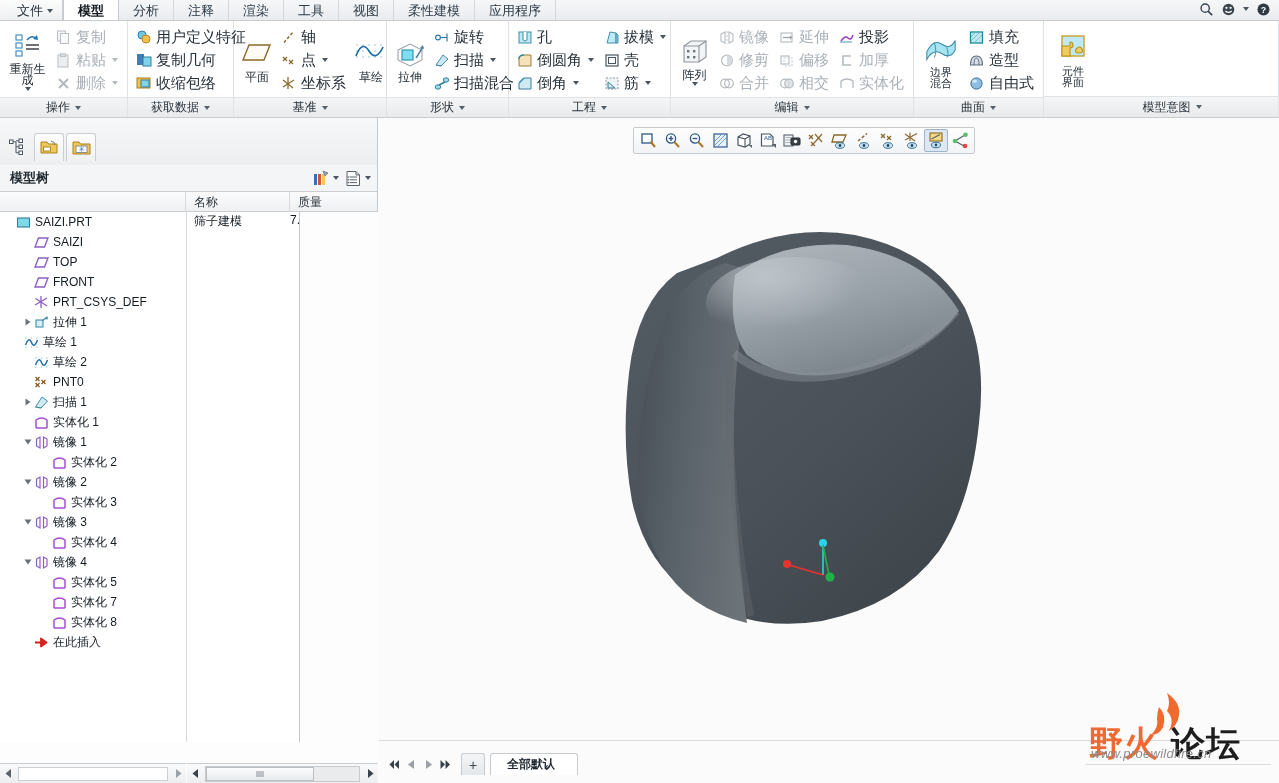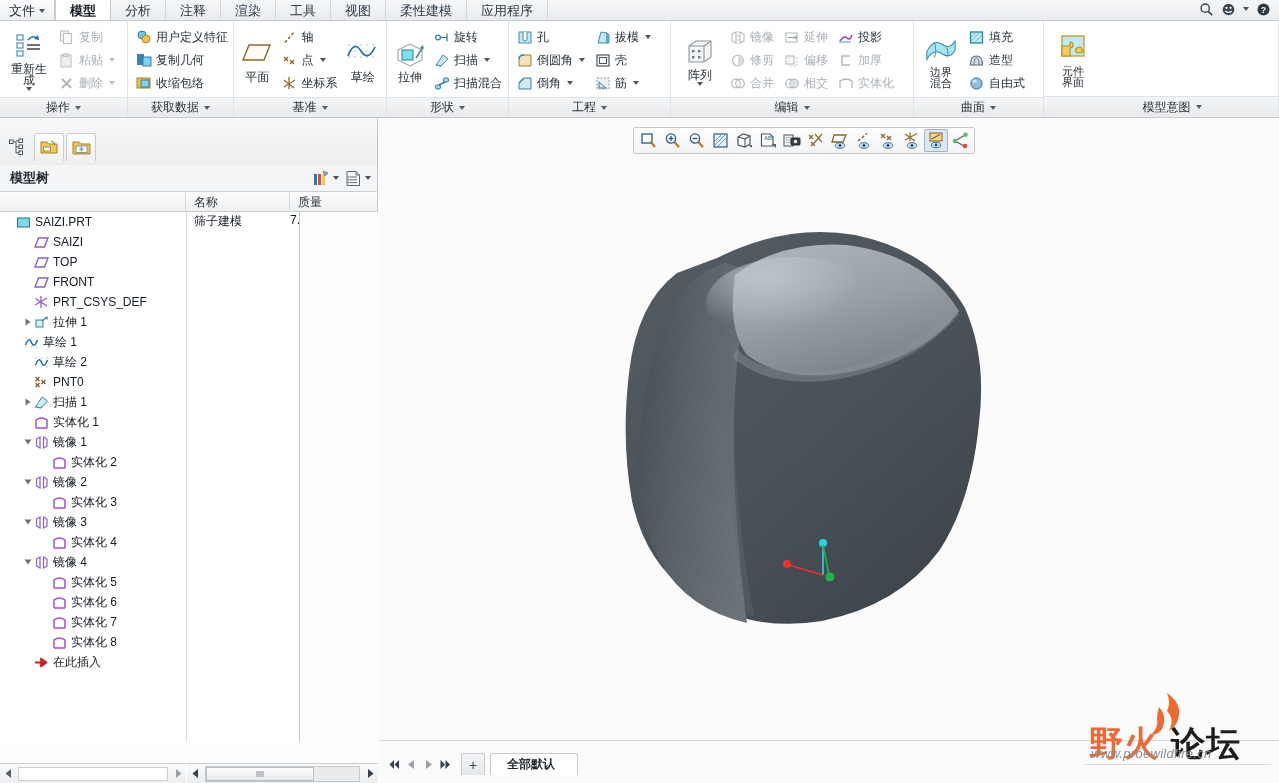--- a/index.html
+++ b/index.html
@@ -18,21 +18,21 @@
   .tabbar {
     position: absolute; top: 0; left: 0; width: 1279px; height: 21px;
     background: linear-gradient(#fbfbfb, #eef0f2);
     border-bottom: 1px solid #c8ccd0;
     display: flex; align-items: flex-end;
   }
   .tab-file {
     height: 21px; padding: 2px 9px 0 9px; display: flex; align-items: center; gap: 4px;
     background: linear-gradient(#fdfdfd, #eceff1);
     border-right: 1px solid #c9ced3;
-    font-size: 13px; color: #27323c;
+    font-size: 13px; color: #27323c; margin-left: 8px;
   }
   .tab {
     height: 21px; padding: 2px 14px 0 14px;
     display: flex; align-items: center;
     font-size: 13px; color: #2c3a46;
     background: linear-gradient(#f6f7f8, #e9ecef);
     border-right: 1px solid #d3d8dc;
   }
   .tab.active {
     background: #ffffff;
@@ -67,21 +67,21 @@
 
   .bigbtn { display:flex; flex-direction:column; align-items:center; justify-content:center;
             width: 48px; padding: 2px 1px; gap: 1px; }
   .bigbtn .glyph { width: 34px; height: 34px; display:flex; align-items:center; justify-content:center; }
   .bigbtn .lbl { font-size: 12px; color: #27313a; text-align:center; line-height: 11px; }
   .bigbtn .lbl.two { line-height: 11px; }
 
   .col { display: flex; flex-direction: column; justify-content: center; gap: 1px; height: 74px; }
   .smbtn { display:flex; align-items:center; gap: 4px; padding: 1px 4px 1px 2px; height: 22px; white-space: nowrap; }
   .smbtn .glyph { width: 17px; height: 17px; display:flex; align-items:center; justify-content:center; flex:none; }
-  .smbtn .lbl { font-size: 12px; color: #27313a; }
+  .smbtn .lbl { font-size: 15px; color: #27313a; }
   .smbtn.dim .lbl { color: #aab1b8; }
   .smbtn .caret { margin-left: 2px; }
   .smbtn.dim .caret { border-top-color:#b5bbc1; }
 
   
   .navtabs {
     position:absolute; top:118px; left:0; width:378px; height:47px;
     background: linear-gradient(#f7f8f9,#eceef0);
     border-right:1px solid #c3c8cd;
     display:flex; align-items:flex-end; gap:2px; padding-left:2px;
@@ -1035,32 +1035,20 @@
         <div class="trow">
           <div class="tw" style="padding-left:40px">
             <span class="tri"></span>
             <span class="ticon">
               <svg width="15" height="15" viewBox="0 0 15 15">
                 <path d="M2 13 L2 5 Q7.5 1 13 5 L13 13" fill="none" stroke="#a64fcf" stroke-width="1.5"></path>
                 <line x1="2" y1="13" x2="13" y2="13" stroke="#a64fcf" stroke-width="1.5"></line>
               </svg>
             </span>
             <span class="tlabel">实体化 5</span>
-          </div>
-        </div>
-        <div class="trow">
-          <div class="tw" style="padding-left:40px">
-            <span class="tri"></span>
-            <span class="ticon">
-              <svg width="15" height="15" viewBox="0 0 15 15">
-                <path d="M2 13 L2 5 Q7.5 1 13 5 L13 13" fill="none" stroke="#a64fcf" stroke-width="1.5"></path>
-                <line x1="2" y1="13" x2="13" y2="13" stroke="#a64fcf" stroke-width="1.5"></line>
-              </svg>
-            </span>
-            <span class="tlabel">实体化 6</span>
           </div>
         </div>
         <div class="trow">
           <div class="tw" style="padding-left:40px">
             <span class="tri"></span>
             <span class="ticon">
               <svg width="15" height="15" viewBox="0 0 15 15">
                 <path d="M2 13 L2 5 Q7.5 1 13 5 L13 13" fill="none" stroke="#a64fcf" stroke-width="1.5"></path>
                 <line x1="2" y1="13" x2="13" y2="13" stroke="#a64fcf" stroke-width="1.5"></line>
               </svg>

